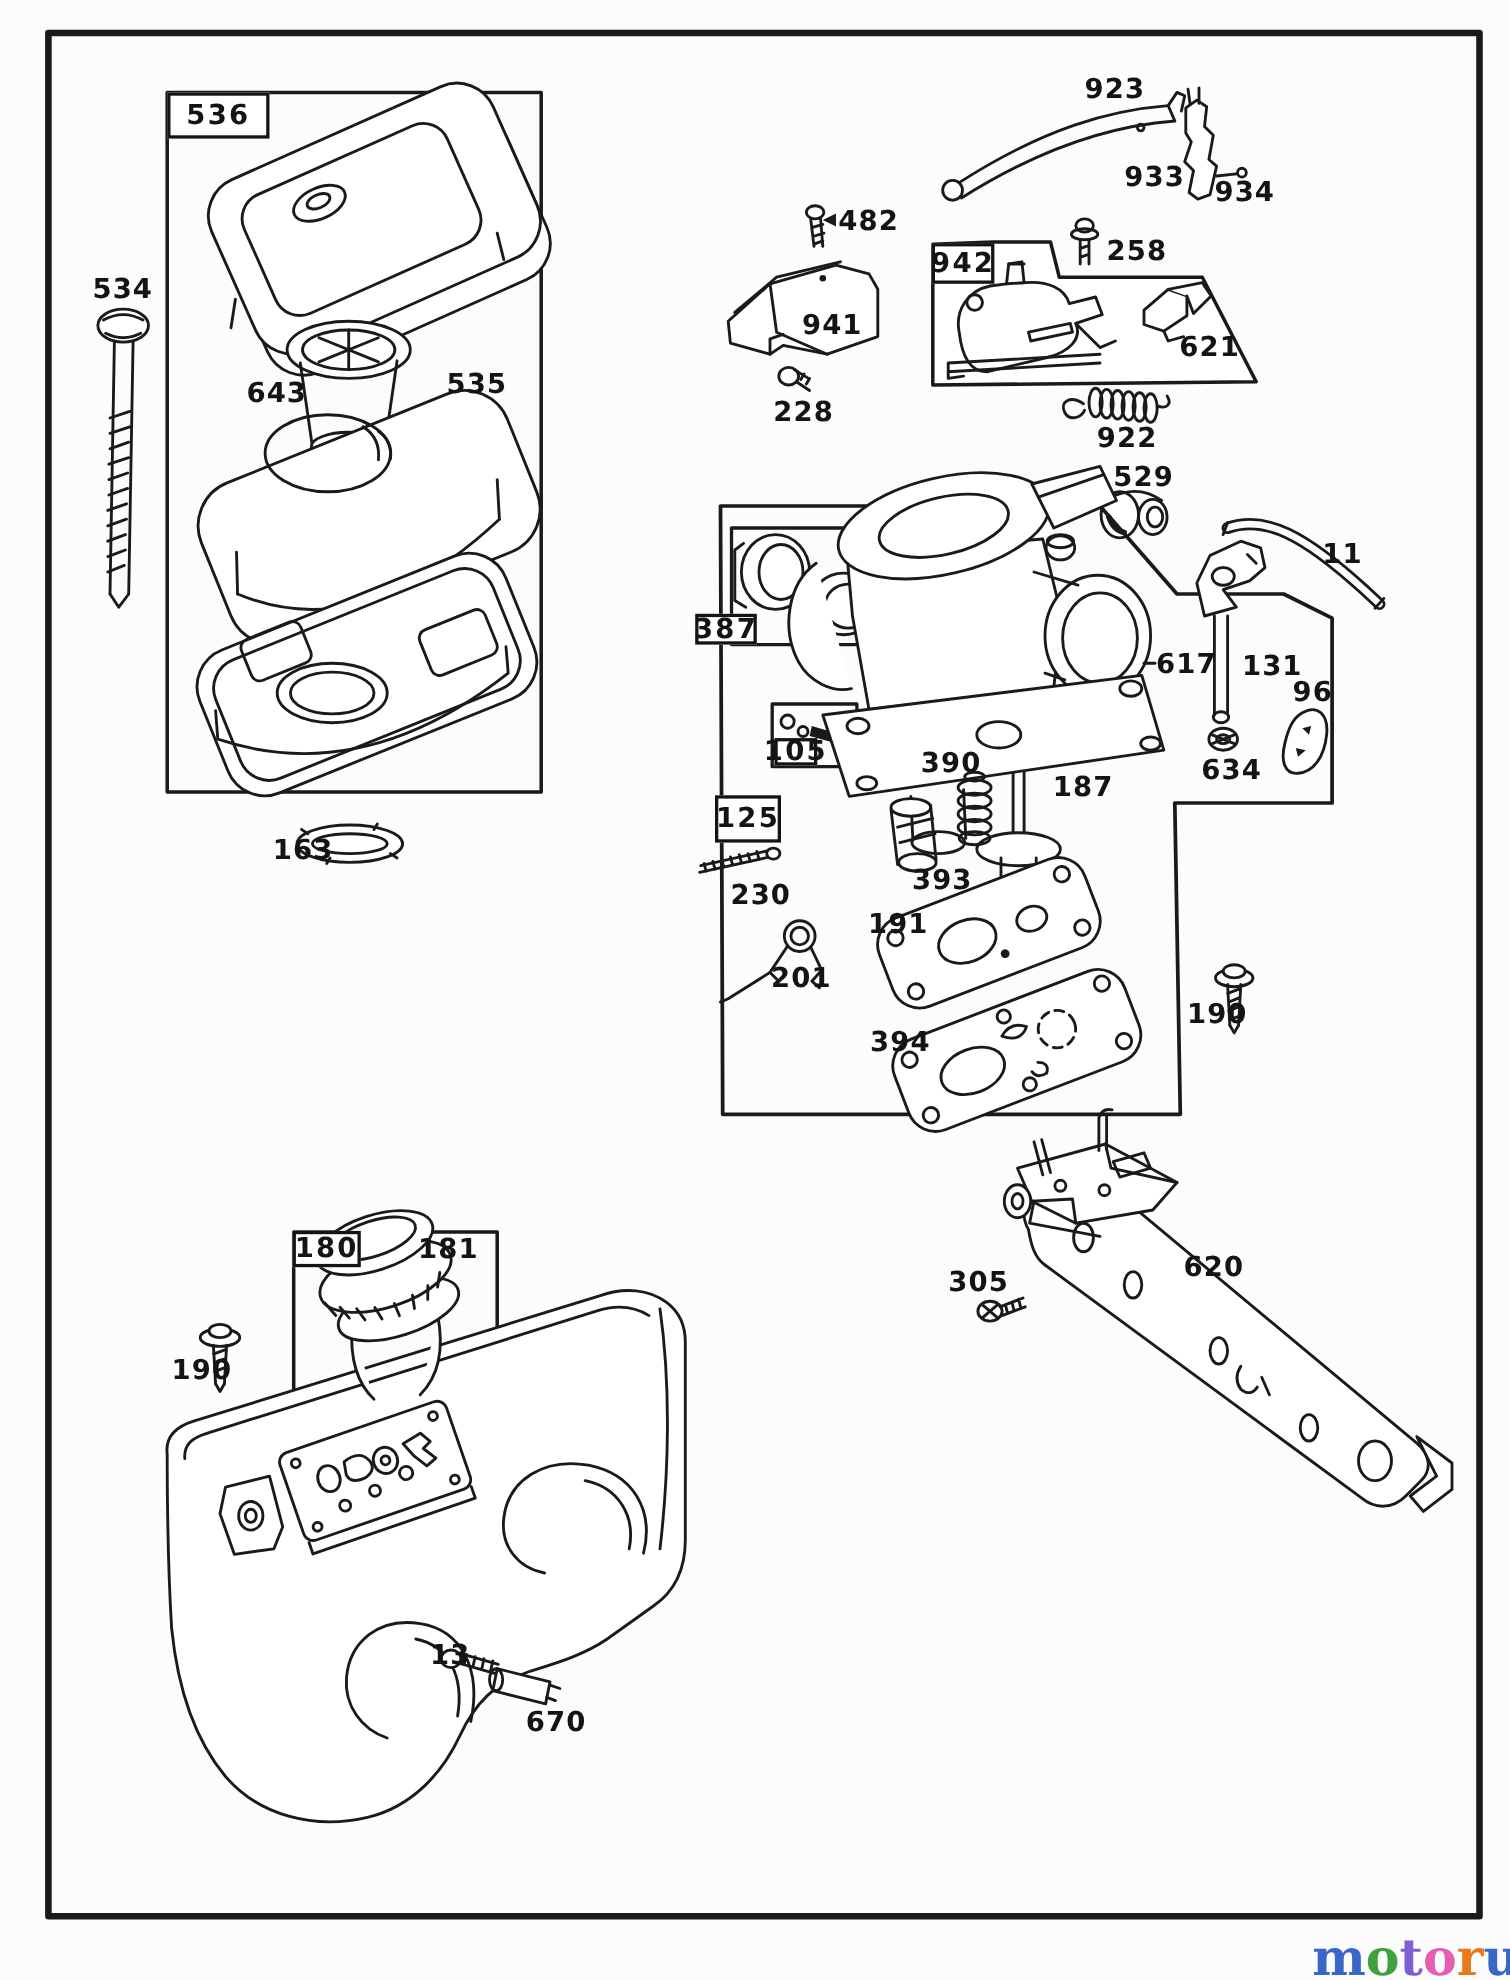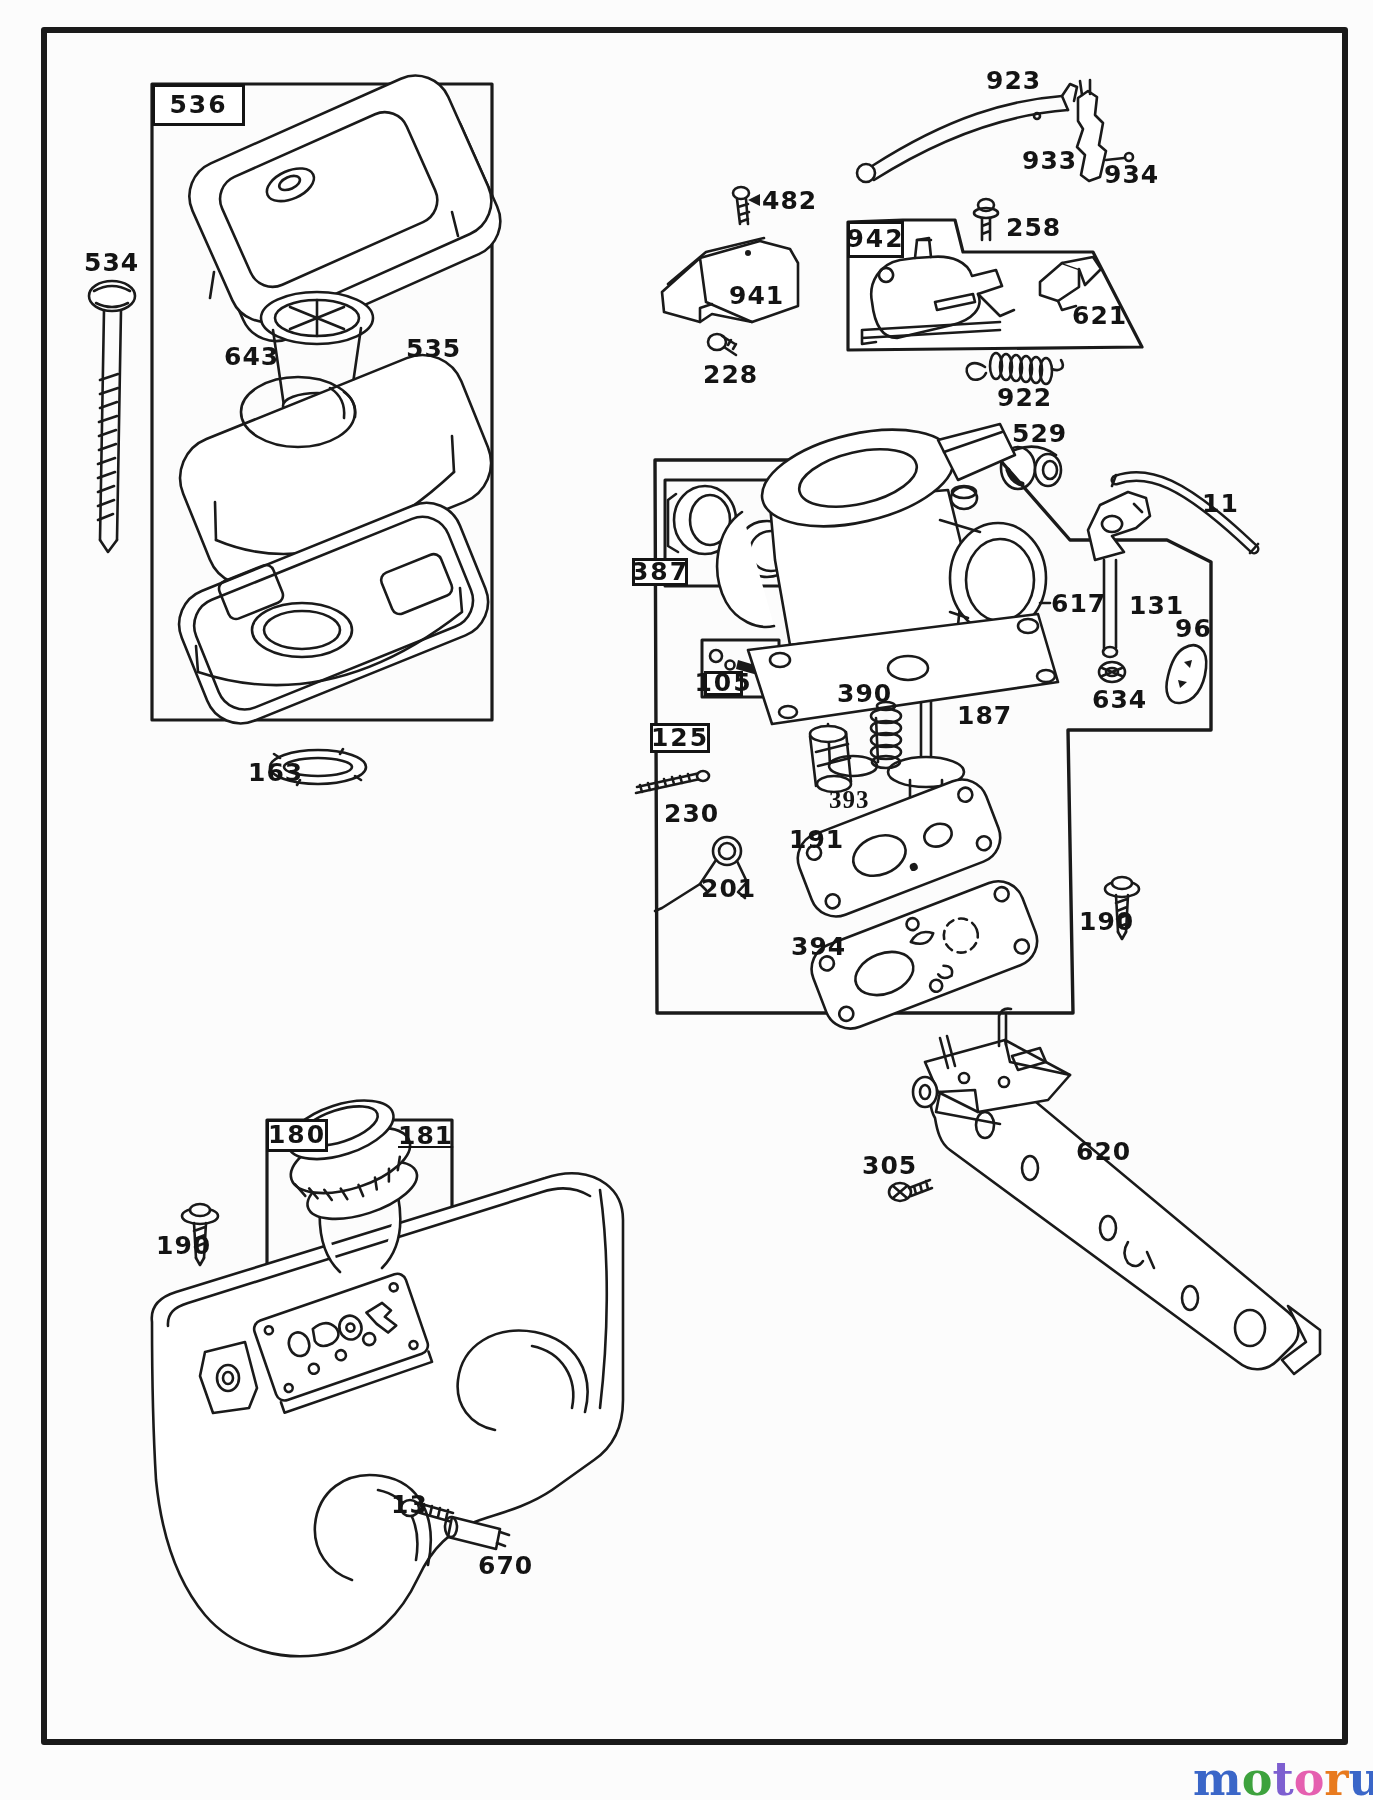--- a/index.html
+++ b/index.html
@@ -394,31 +394,31 @@
       <div class="plabel" style="left: 1012px; top: 421px;">529</div>
       <div class="plabel" style="left: 1202px; top: 491px;">11</div>
       <div class="plabel boxed" style="left: 632px; top: 558px; width: 56px; height: 28px;">387</div>
       <div class="plabel" style="left: 1051px; top: 591px;">617</div>
       <div class="plabel" style="left: 1129px; top: 593px;">131</div>
       <div class="plabel" style="left: 1175px; top: 616px;">96</div>
       <div class="plabel boxed" style="left: 704px; top: 671px; width: 39px; height: 25px;">105</div>
       <div class="plabel" style="left: 1092px; top: 687px;">634</div>
       <div class="plabel" style="left: 837px; top: 681px;">390</div>
       <div class="plabel" style="left: 957px; top: 703px;">187</div>
-      <div class="plabel boxed" style="left: 650px; top: 723px; width: 60px; height: 30px;">125</div>
-      <div class="plabel" style="left: 829px; top: 787px; font-family: Liberation Serif, serif;">393</div>
+      <div class="plabel boxed" style="left: 650px; top: 723px; width: 60px; height: 43px;">125</div>
+      <div class="plabel" style="left: 829px; top: 787px;">393</div>
       <div class="plabel" style="left: 664px; top: 801px;">230</div>
       <div class="plabel" style="left: 789px; top: 827px;">191</div>
       <div class="plabel" style="left: 701px; top: 876px;">201</div>
       <div class="plabel" style="left: 791px; top: 934px;">394</div>
       <div class="plabel" style="left: 1079px; top: 909px;">190</div>
       <div class="plabel" style="left: 1076px; top: 1139px; text-align: center;">620</div>
       <div class="plabel" style="left: 862px; top: 1153px;">305</div>
       <div class="plabel boxed" style="left: 266px; top: 1119px; width: 62px; height: 33px;">180</div>
-      <div class="plabel" style="left: 398px; top: 1123px; text-decoration: underline;">181</div>
+      <div class="plabel" style="left: 380px; top: 1123px;">181</div>
       <div class="plabel" style="left: 156px; top: 1233px;">190</div>
       <div class="plabel" style="left: 391px; top: 1492px;">13</div>
       <div class="plabel" style="left: 478px; top: 1553px; text-align: center;">670</div>
     </div>
 
 <div class="watermark">
   <span><span style="color: rgb(58, 102, 200);">m</span><span style="color: rgb(61, 162, 61);">o</span><span style="color: rgb(125, 95, 208);">t</span><span style="color: rgb(229, 95, 176);">o</span><span style="color: rgb(232, 122, 30);">r</span><span style="color: rgb(58, 102, 200);">u</span></span>
 </div>
 
 </div>

